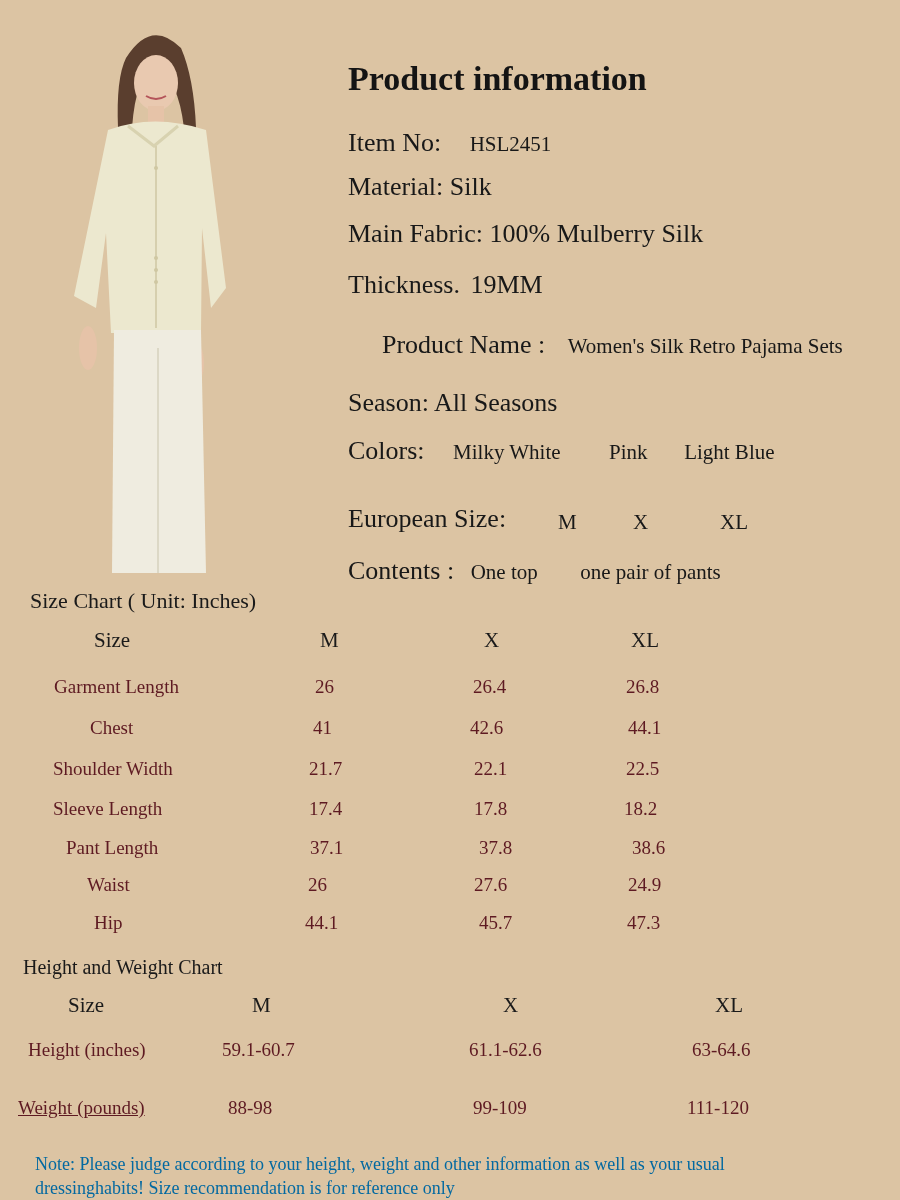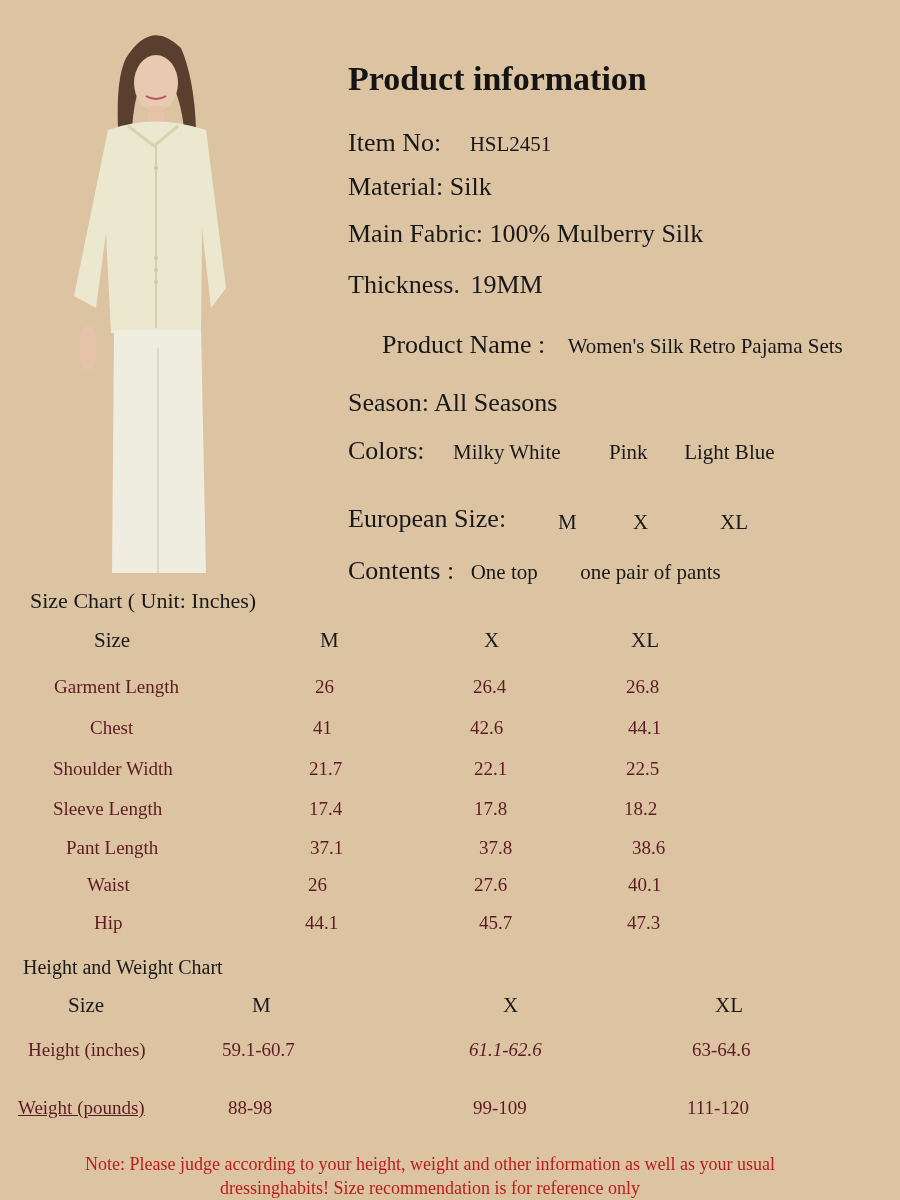--- a/index.html
+++ b/index.html
@@ -10,21 +10,21 @@
     color:#141414;
   }
   .abs { position:absolute; white-space:nowrap; }
   .photo { position:absolute; left:66px; top:18px; width:170px; height:560px; }
   .title { left:348px; top:60px; font-size:34px; font-weight:bold; font-family:"Liberation Serif",serif; }
   .info { font-family:"Liberation Serif",serif; font-size:26px; color:#181818; }
   .info .v { font-size:21px; }
   .sec-title { font-family:"Liberation Serif",serif; font-size:22px; color:#1a1a1a; }
   .hdr { font-family:"Liberation Serif",serif; font-size:21px; color:#1a1a1a; }
   .cell { font-family:"Liberation Serif",serif; font-size:19px; color:#5e1a22; }
-  .note { left:0; width:860px; text-align:center; font-family:"Liberation Serif",serif; font-size:18px; color:#b91c1c; line-height:24px; top:1152px; white-space:normal; }
+  .note { left:0; width:860px; text-align:left; font-family:"Liberation Serif",serif; font-size:18px; color:#0369a1; line-height:24px; top:1152px; white-space:normal; }
 </style>
 </head>
 <body>
 
 <div class="photo">
   <svg width="170" height="560" viewBox="0 0 170 560">
 
     <path d="M60 40 Q85 0 115 30 Q128 60 130 110 L118 110 Q112 60 90 50 Q70 55 66 110 L52 110 Q50 60 60 40Z" fill="#5a3e2e"></path>
 
     <ellipse cx="90" cy="65" rx="22" ry="28" fill="#e9c9b0"></ellipse>
@@ -120,21 +120,21 @@
   <div>
     <span class="abs cell" style="left:66px;top:837px;">Pant Length</span>
     <span class="abs cell" style="left:310px;top:837px;">37.1</span>
     <span class="abs cell" style="left:479px;top:837px;">37.8</span>
     <span class="abs cell" style="left:632px;top:837px;text-align:center;">38.6</span>
   </div>
   <div>
     <span class="abs cell" style="left:87px;top:874px;">Waist</span>
     <span class="abs cell" style="left:308px;top:874px;">26</span>
     <span class="abs cell" style="left:474px;top:874px;">27.6</span>
-    <span class="abs cell" style="left:628px;top:874px;">40.1</span>
+    <span class="abs cell" style="left:628px;top:874px;">24.9</span>
   </div>
   <div>
     <span class="abs cell" style="left:94px;top:912px;">Hip</span>
     <span class="abs cell" style="left:305px;top:912px;">44.1</span>
     <span class="abs cell" style="left:479px;top:912px;">45.7</span>
     <span class="abs cell" style="left:627px;top:912px;">47.3</span>
   </div>
 </div>
 
 <div class="abs sec-title" style="left:23px;top:956px;font-size:20px;">Height and Weight Chart</div>
@@ -142,21 +142,21 @@
 <div>
   <div>
     <span class="abs hdr" style="left:68px;top:993px;">Size</span>
     <span class="abs hdr" style="left:252px;top:993px;">M</span>
     <span class="abs hdr" style="left:503px;top:993px;">X</span>
     <span class="abs hdr" style="left:715px;top:993px;">XL</span>
   </div>
   <div>
     <span class="abs cell" style="left:28px;top:1039px;">Height (inches)</span>
     <span class="abs cell" style="left:222px;top:1039px;">59.1-60.7</span>
-    <span class="abs cell" style="left:469px;top:1039px;font-style:italic;">61.1-62.6</span>
+    <span class="abs cell" style="left:469px;top:1039px;">61.1-62.6</span>
     <span class="abs cell" style="left:692px;top:1039px;">63-64.6</span>
   </div>
   <div>
     <span class="abs cell" style="left:18px;top:1097px;text-decoration:underline;">Weight (pounds)</span>
     <span class="abs cell" style="left:228px;top:1097px;">88-98</span>
     <span class="abs cell" style="left:473px;top:1097px;">99-109</span>
     <span class="abs cell" style="left:687px;top:1097px;">111-120</span>
   </div>
 </div>
 

